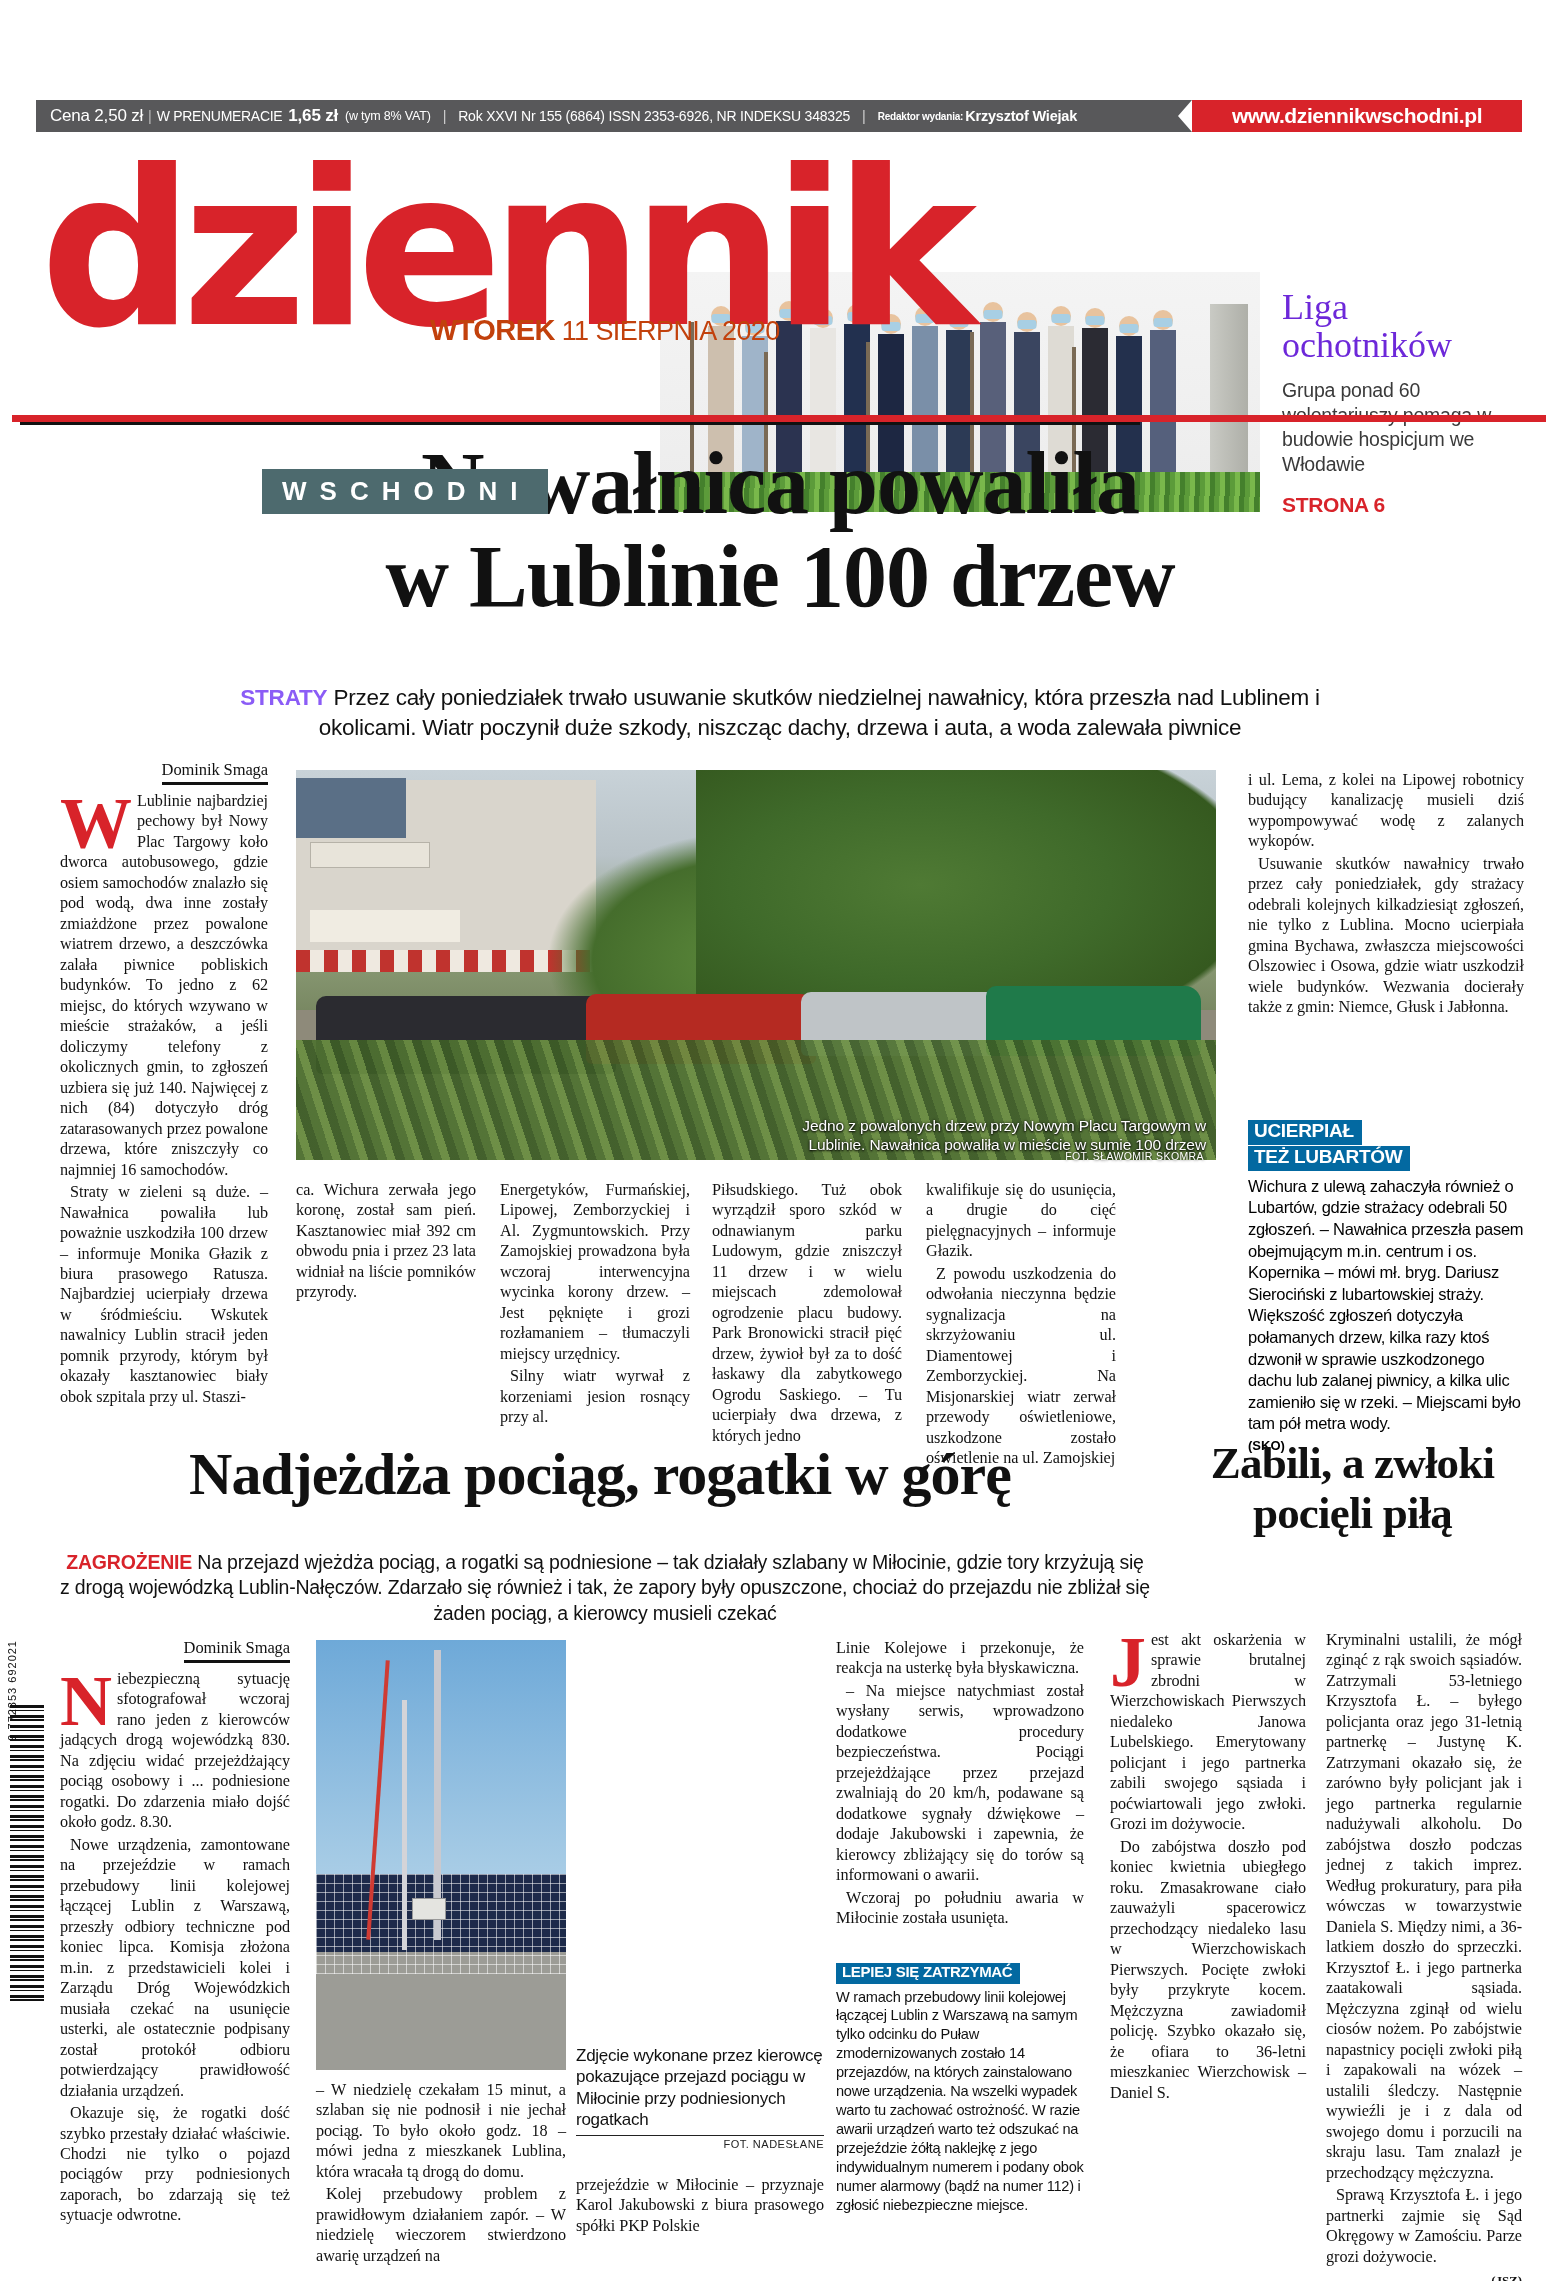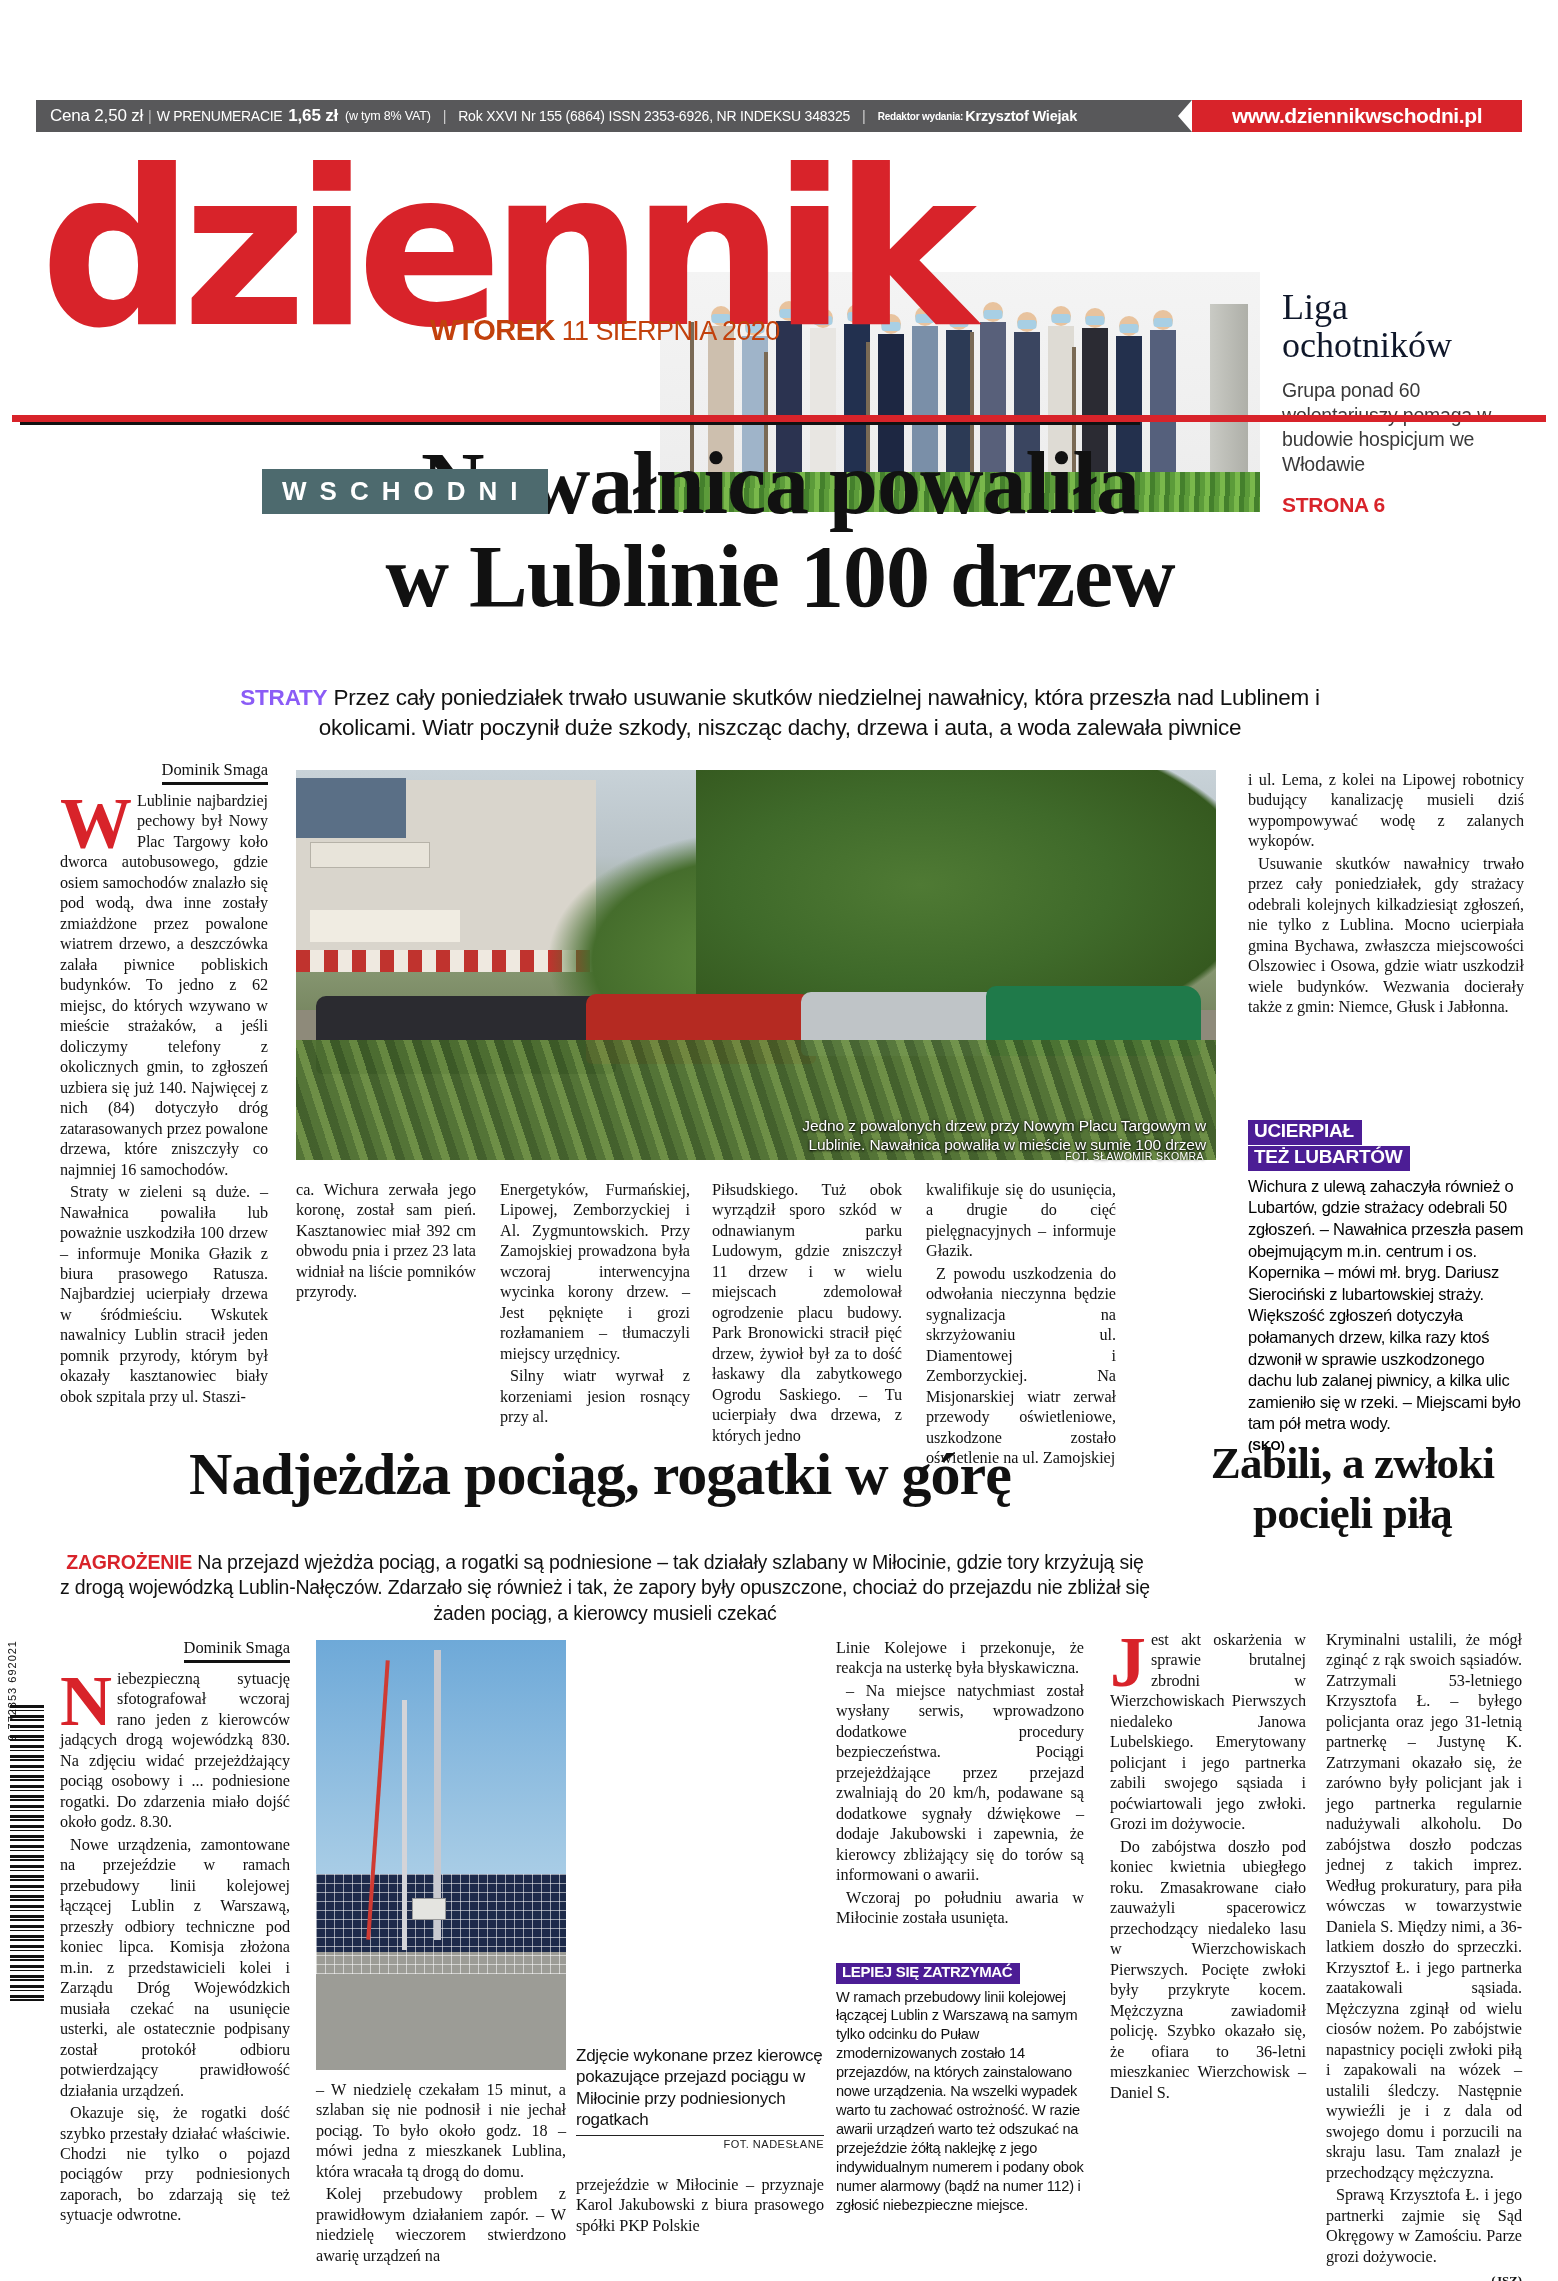--- a/index.html
+++ b/index.html
@@ -108,21 +108,21 @@
     position:absolute; right: 12px; bottom: 28px;
     width: 38px; height: 180px; background: linear-gradient(90deg,#c9cac4,#aeafa8);
   }
 
   
   .promo {
     position:absolute; left: 1282px; top: 156px; width: 240px;
   }
   .promo-title {
     font-family: "Liberation Serif", serif;
-    font-size: 36px; line-height: 1.06; color: #0f172a;
+    font-size: 36px; line-height: 1.06; color: #6d28d9;
     font-weight: normal;
   }
   .promo-body {
     margin-top: 14px;
     font-size: 19.5px; line-height: 1.26; color: #3a3a3a;
     letter-spacing: -0.2px;
   }
   .promo-page {
     margin-top: 16px;
     color: #d8232a; font-weight: bold; font-size: 21px; letter-spacing: -0.3px;
@@ -201,21 +201,21 @@
   .car4 { left: 690px; bottom: 104px; width: 215px; height: 70px; background:#1f7a4a; }
   .mp-caption {
     position:absolute; right: 10px; bottom: 6px; width: 430px;
     text-align: right; color: #fff; font-size: 15.5px; line-height: 1.24;
     text-shadow: 0 0 3px rgba(0,0,0,.9), 0 1px 2px rgba(0,0,0,.95);
     letter-spacing: -0.1px;
   }
 
   
   .redtag {
-    display:inline-block; background:#4c1d95; color:#fff;
+    display:inline-block; background:#0369a1; color:#fff;
     font-weight: bold; font-size: 19px; letter-spacing: -0.3px;
     padding: 1px 8px 3px 6px; line-height:1.1;
   }
   .sans-col {
     font-family: "Liberation Sans", sans-serif;
     font-size: 16.5px; line-height: 1.31; text-align: left;
     letter-spacing: -0.25px;
   }
 
   

